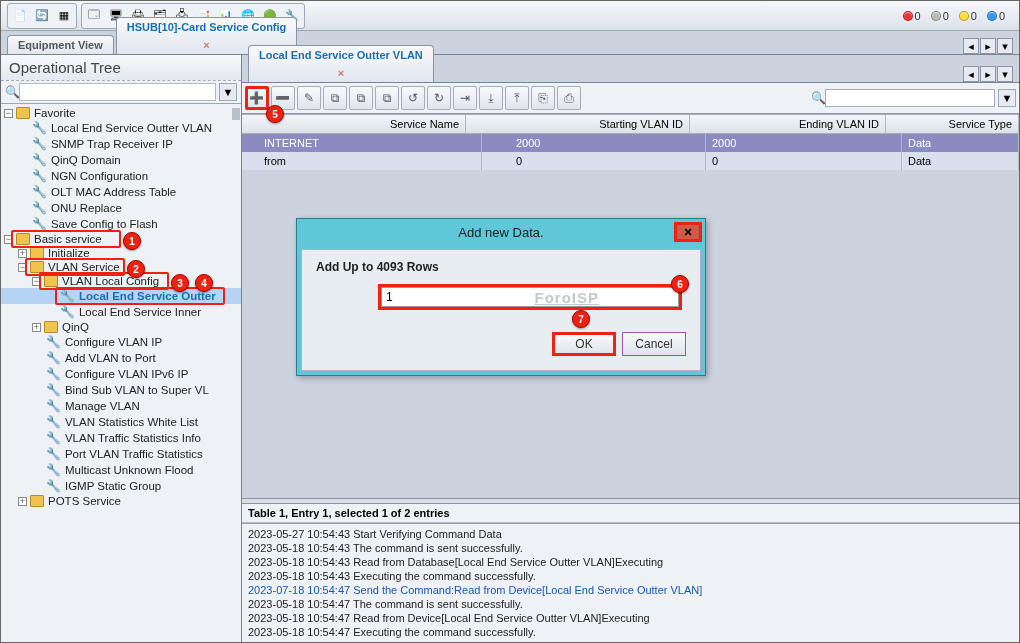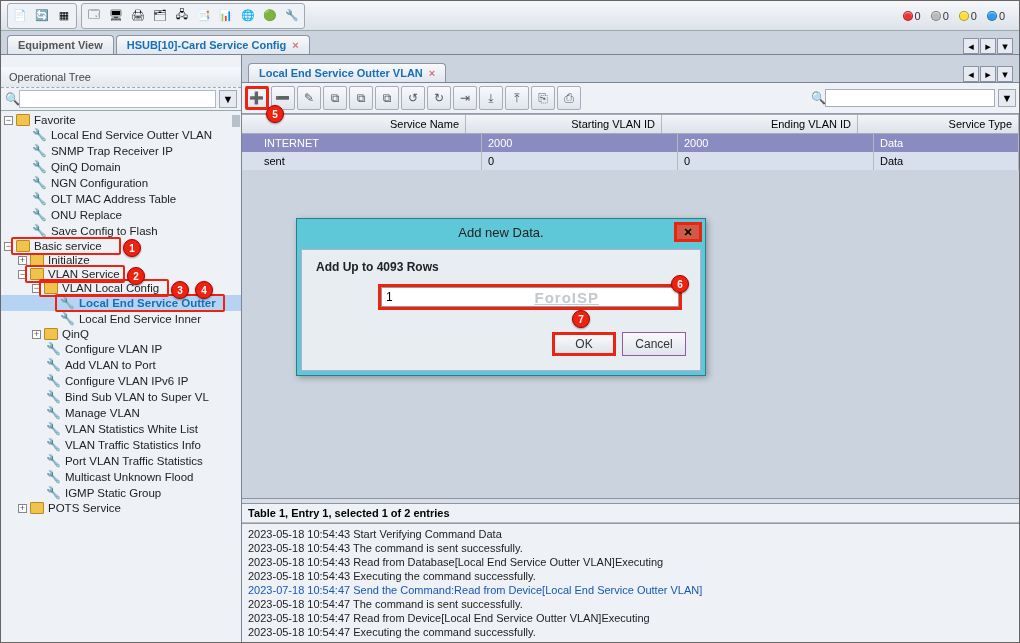--- a/index.html
+++ b/index.html
@@ -13,29 +13,29 @@
   .status-dot { width: 10px; height: 10px; border-radius: 50%; margin: 0 2px; border: 1px solid rgba(0,0,0,.3); box-shadow: inset 0 1px 1px rgba(255,255,255,.6); }
   .dot-red { background: #e33; }
   .dot-gray { background: #bbb; }
   .dot-yellow { background: #fd3; }
   .dot-blue { background: #39e; }
   .status-num { font-size: 11px; margin-right: 8px; color: #333; }
   
   
   .tabbar { background: #cbd3de; height: 24px; display: flex; align-items: flex-end; padding: 0 6px; border-bottom: 1px solid #7a8494; }
   .tab { background: linear-gradient(#f8f9fb,#e1e6ee); border: 1px solid #8a94a4; border-bottom: none; border-radius: 4px 4px 0 0; padding: 3px 10px; margin-right: 2px; font-size: 11px; font-weight: bold; color: #555; display: flex; align-items: center; gap: 6px; }
-  .tab.active { color: #1670b8; }
+  .tab.active { color: #1670b8; flex-direction: column; }
   .tab-close { color: #c77; font-weight: bold; cursor: pointer; }
   .tab-nav { margin-left: auto; display: flex; gap: 1px; }
   .tab-nav-btn { width: 16px; height: 16px; border: 1px solid #8a94a4; background: #e7ebf1; display:flex; align-items:center; justify-content:center; cursor:pointer; }
   
   
   .main { display: flex; height: calc(100% - 54px); }
   .left-pane { width: 241px; border-right: 1px solid #7a8494; display: flex; flex-direction: column; background: #eef1f6; }
-  .op-label { background: linear-gradient(#f7f9fc,#e3e8ee); border-bottom: 1px dashed #a0a8b5; padding: 4px 8px; font-size: 11px; color: #444; margin-top: 12px; }
+  .op-label { background: linear-gradient(#f7f9fc,#e3e8ee); border-bottom: 1px dashed #a0a8b5; padding: 4px 8px; font-size: 15px; color: #444; }
   .search-row { display: flex; align-items: center; padding: 2px 4px; border-bottom: 1px solid #9aa; }
   .search-ic { width:14px; font-size:12px; color:#666; }
   .search-input { flex:1; border:1px solid #b0b8c4; height:18px; font-size:11px; padding:0 3px; }
   .dd-btn { width:18px; height:18px; border:1px solid #a0a8b5; margin-left:3px; display:flex;align-items:center;justify-content:center; background:#e7ebf1; cursor:pointer; }
   
   .tree { flex:1; overflow:auto; padding: 2px 0; font-size: 11.5px; position: relative; }
   .node { display:flex; align-items:center; padding: 1px 0 1px 3px; white-space: nowrap; cursor: pointer; }
   .node.selected { background:#b7d3f3; }
   .expander { width: 9px; height: 9px; border:1px solid #888; background:#fff; display:flex; align-items:center; justify-content:center; font-size:9px; line-height:7px; margin-right:3px; color:#555; }
   .exp-spacer { width: 14px; display:inline-block; }
@@ -56,21 +56,21 @@
   .right-toolbar { border-bottom: 1px solid #99a; padding: 3px; display:flex; gap:2px; background:#eef1f6; position:relative; }
   .rtb-btn { width:24px; height:24px; border:1px solid #aab; background:linear-gradient(#f7f9fc,#e0e5ed); display:flex;align-items:center;justify-content:center; cursor:pointer; color:#556; font-size:12px; border-radius:2px; }
   .rtb-btn.hl { border:3px solid #e21; }
   .rtb-search { margin-left:auto; display:flex; align-items:center; }
   .rtb-search input { width:170px; height:18px; border:1px solid #aab; font-size:11px; padding:0 3px; }
   
   
   .grid { background:#cbd3de; flex:0 0 auto; }
   .grid-hd { display:flex; background:linear-gradient(#f3f5f9,#dde2ea); border-top:1px solid #aab; border-bottom:1px solid #aab;text-align:right; }
   .grid-hd > div, .grid-row > div { padding:3px 6px; border-right:1px solid #b0b8c4; font-size:11px; overflow:hidden; }
-  .col-name{width:224px;} .col-start{width:196px;} .col-end{width:196px;} .col-type{flex:1;}
+  .col-name{width:224px;} .col-start{width:196px;margin-left:28px;} .col-end{width:196px;} .col-type{flex:1;}
   .grid-row { display:flex;padding-left:16px; }
   .grid-row.sel { background:#8a8bc0; color:#fff; }
   .grid-row.alt { background:#d9e0ed; }
   
   
   .mid { flex:1; position:relative; background:#cbd3de; }
   .dialog { position:absolute; left:54px; top:48px; width:410px; background:#5fc8d8; border:1px solid #2a7e8c; box-shadow:2px 2px 6px rgba(0,0,0,.3); }
   .dlg-title { display:flex; align-items:center; justify-content:center; height:26px; color:#222; font-size:13px; position:relative; }
   .dlg-close { position:absolute; right:3px; top:3px; width:28px; height:20px; background:#cc5b47; border:3px solid #e21; color:#000; font-weight:bold; display:flex; align-items:center; justify-content:center; cursor:pointer; }
   .dlg-body { margin:4px; background:#e7edf1; border:1px solid #bac; padding:10px 14px 14px; }
@@ -355,21 +355,21 @@
         <div class="col-end">Ending VLAN ID</div>
         <div class="col-type">Service Type</div>
       </div>
       <div class="grid-row sel">
         <div class="col-name">INTERNET</div>
         <div class="col-start">2000</div>
         <div class="col-end">2000</div>
         <div class="col-type">Data</div>
       </div>
       <div class="grid-row alt">
-        <div class="col-name">sent</div>
+        <div class="col-name">from</div>
         <div class="col-start">0</div>
         <div class="col-end">0</div>
         <div class="col-type">Data</div>
       </div>
     </div>
 
     <div class="mid">
       <div class="dialog">
         <div class="dlg-title">Add new Data.</div>
         <div class="dlg-close">✕</div>
@@ -387,21 +387,21 @@
             </div>
             <button class="dlg-btn">Cancel</button>
           </div>
         </div>
       </div>
     </div>
 
     <div class="log-sep"></div>
     <div class="log-header">Table 1, Entry 1, selected 1 of 2 entries</div>
     <div class="log" id="log">
-        <div>2023-05-18 10:54:43 Start Verifying Command Data</div>
+        <div>2023-05-27 10:54:43 Start Verifying Command Data</div>
         <div>2023-05-18 10:54:43 The command is sent successfully.</div>
         <div>2023-05-18 10:54:43 Read from Database[Local End Service Outter VLAN]Executing</div>
         <div>2023-05-18 10:54:43 Executing the command successfully.</div>
         <div class="blue">2023-07-18 10:54:47 Send the Command:Read from Device[Local End Service Outter VLAN]</div>
         <div>2023-05-18 10:54:47 The command is sent successfully.</div>
         <div>2023-05-18 10:54:47 Read from Device[Local End Service Outter VLAN]Executing</div>
         <div>2023-05-18 10:54:47 Executing the command successfully.</div>
       </div>
   </div>
 </div>

